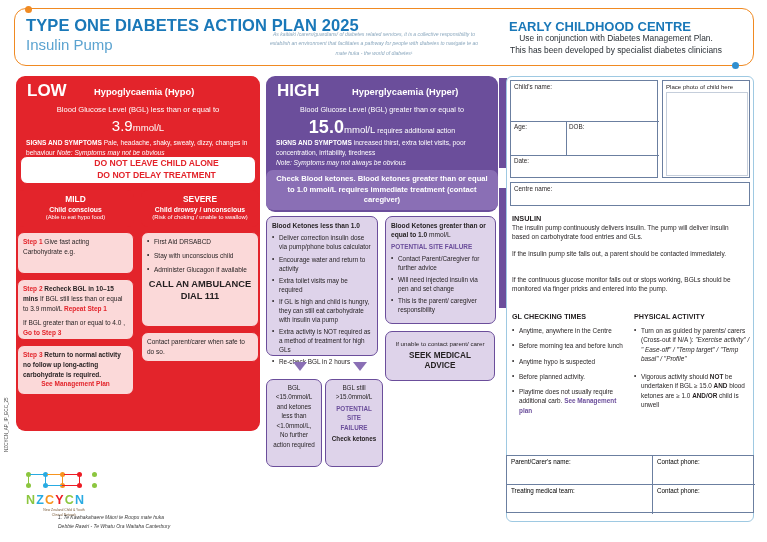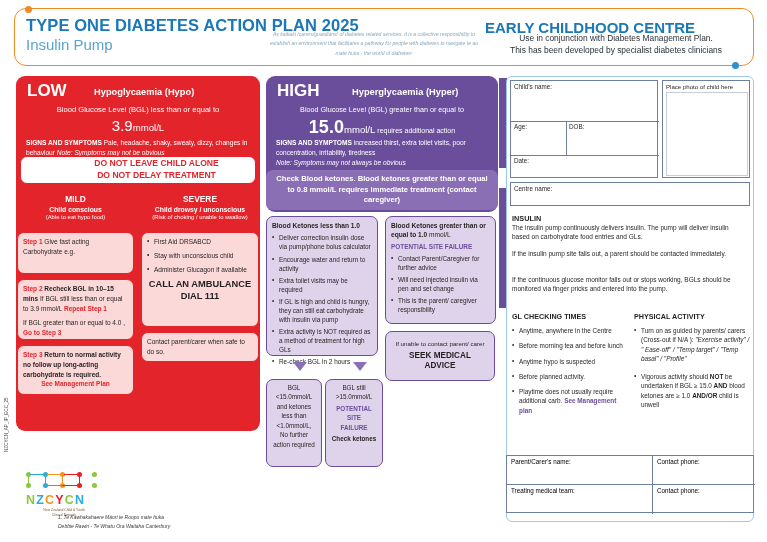--- a/index.html
+++ b/index.html
@@ -29,22 +29,22 @@
   .title-sub {
     position: absolute; left: 26px; top: 36px;
     font-size: 15px; color: #5ba3d0; font-weight: normal;
   }
   .whakatauki {
     position: absolute; left: 268px; top: 30px; width: 212px;
     font-size: 5.1px; font-style: italic; color: #8aa7bd; line-height: 1.85;
     text-align: center;
   }
   .ecc-title {
-    position: absolute; left: 485px; top: 19px; width: 262px;
-    text-align: left; font-size: 15px; font-weight: bold; color: #1a78b8;
+    position: absolute; left: 469px; top: 19px; width: 262px;
+    text-align: center; font-size: 13px; font-weight: bold; color: #1a78b8;
   }
   .ecc-line {
     position: absolute; left: 478px; width: 276px; text-align: center;
     font-size: 8.4px; color: #2a3036;
   }
   .ecc-l1 { top: 33px; }
   .ecc-l2 { top: 45px; }
 
   
   .low-panel {
@@ -302,21 +302,21 @@
     <div class="high-val">
       <span class="num">15.0</span><span class="unit">mmol/L</span><span class="extra"> requires additional action</span>
     </div>
     <div class="high-symp">
       <b>SIGNS AND SYMPTOMS</b><span> increased thirst, extra toilet visits, poor concentration, irritability, tiredness</span><br>
       <i>Note: Symptoms may not always be obvious</i>
     </div>
   </div>
 
   <div class="ketone-banner">
-    <span>Check Blood ketones. Blood ketones greater than or equal to 0.8 mmol/L requires immediate treatment (contact caregiver)</span>
+    <span>Check Blood ketones. Blood ketones greater than or equal to 1.0 mmol/L requires immediate treatment (contact caregiver)</span>
   </div>
 
   <div class="lav-box" style="left:266px; top:216px; width:112px; height:140px;">
     <div class="hdr">Blood Ketones less than 1.0</div>
     <ul>
       <li>Deliver correction insulin dose via pump/phone bolus calculator</li>
       <li>Encourage water and return to activity</li>
       <li>Extra toilet visits may be required</li>
       <li>If GL is high and child is hungry, they can still eat carbohydrate with insulin via pump</li>
       <li>Extra activity is NOT required as a method of treatment for high GLs</li>

